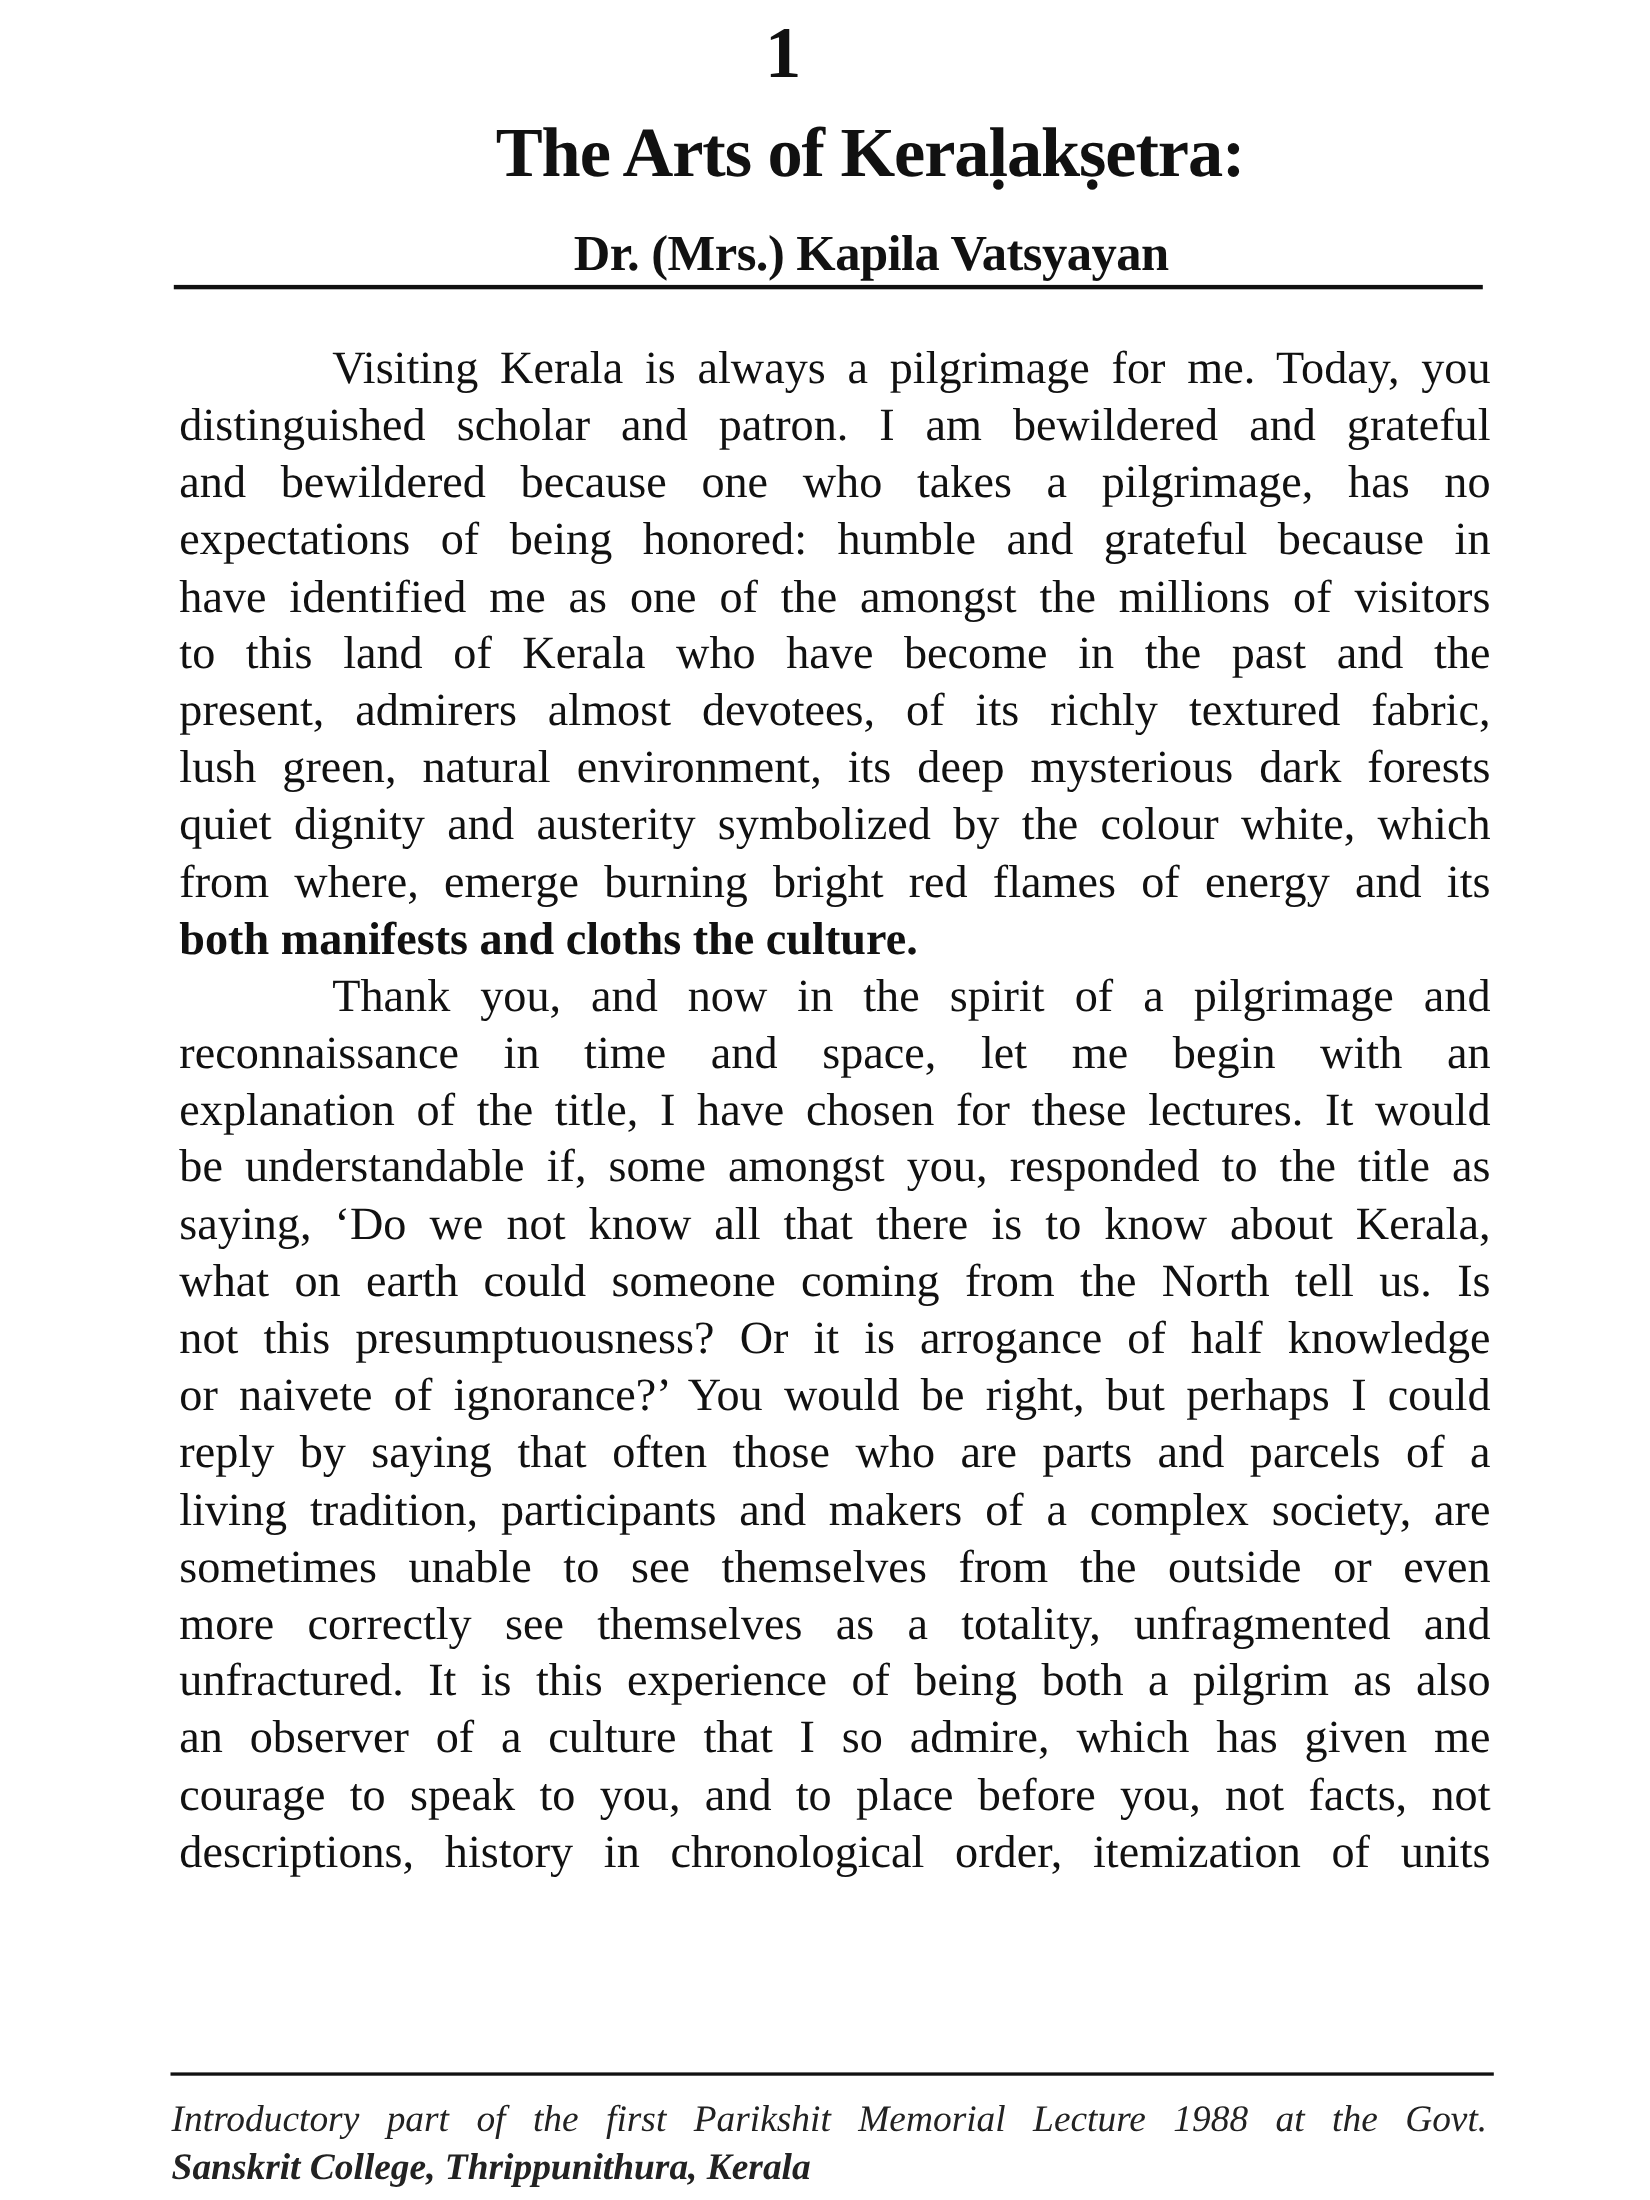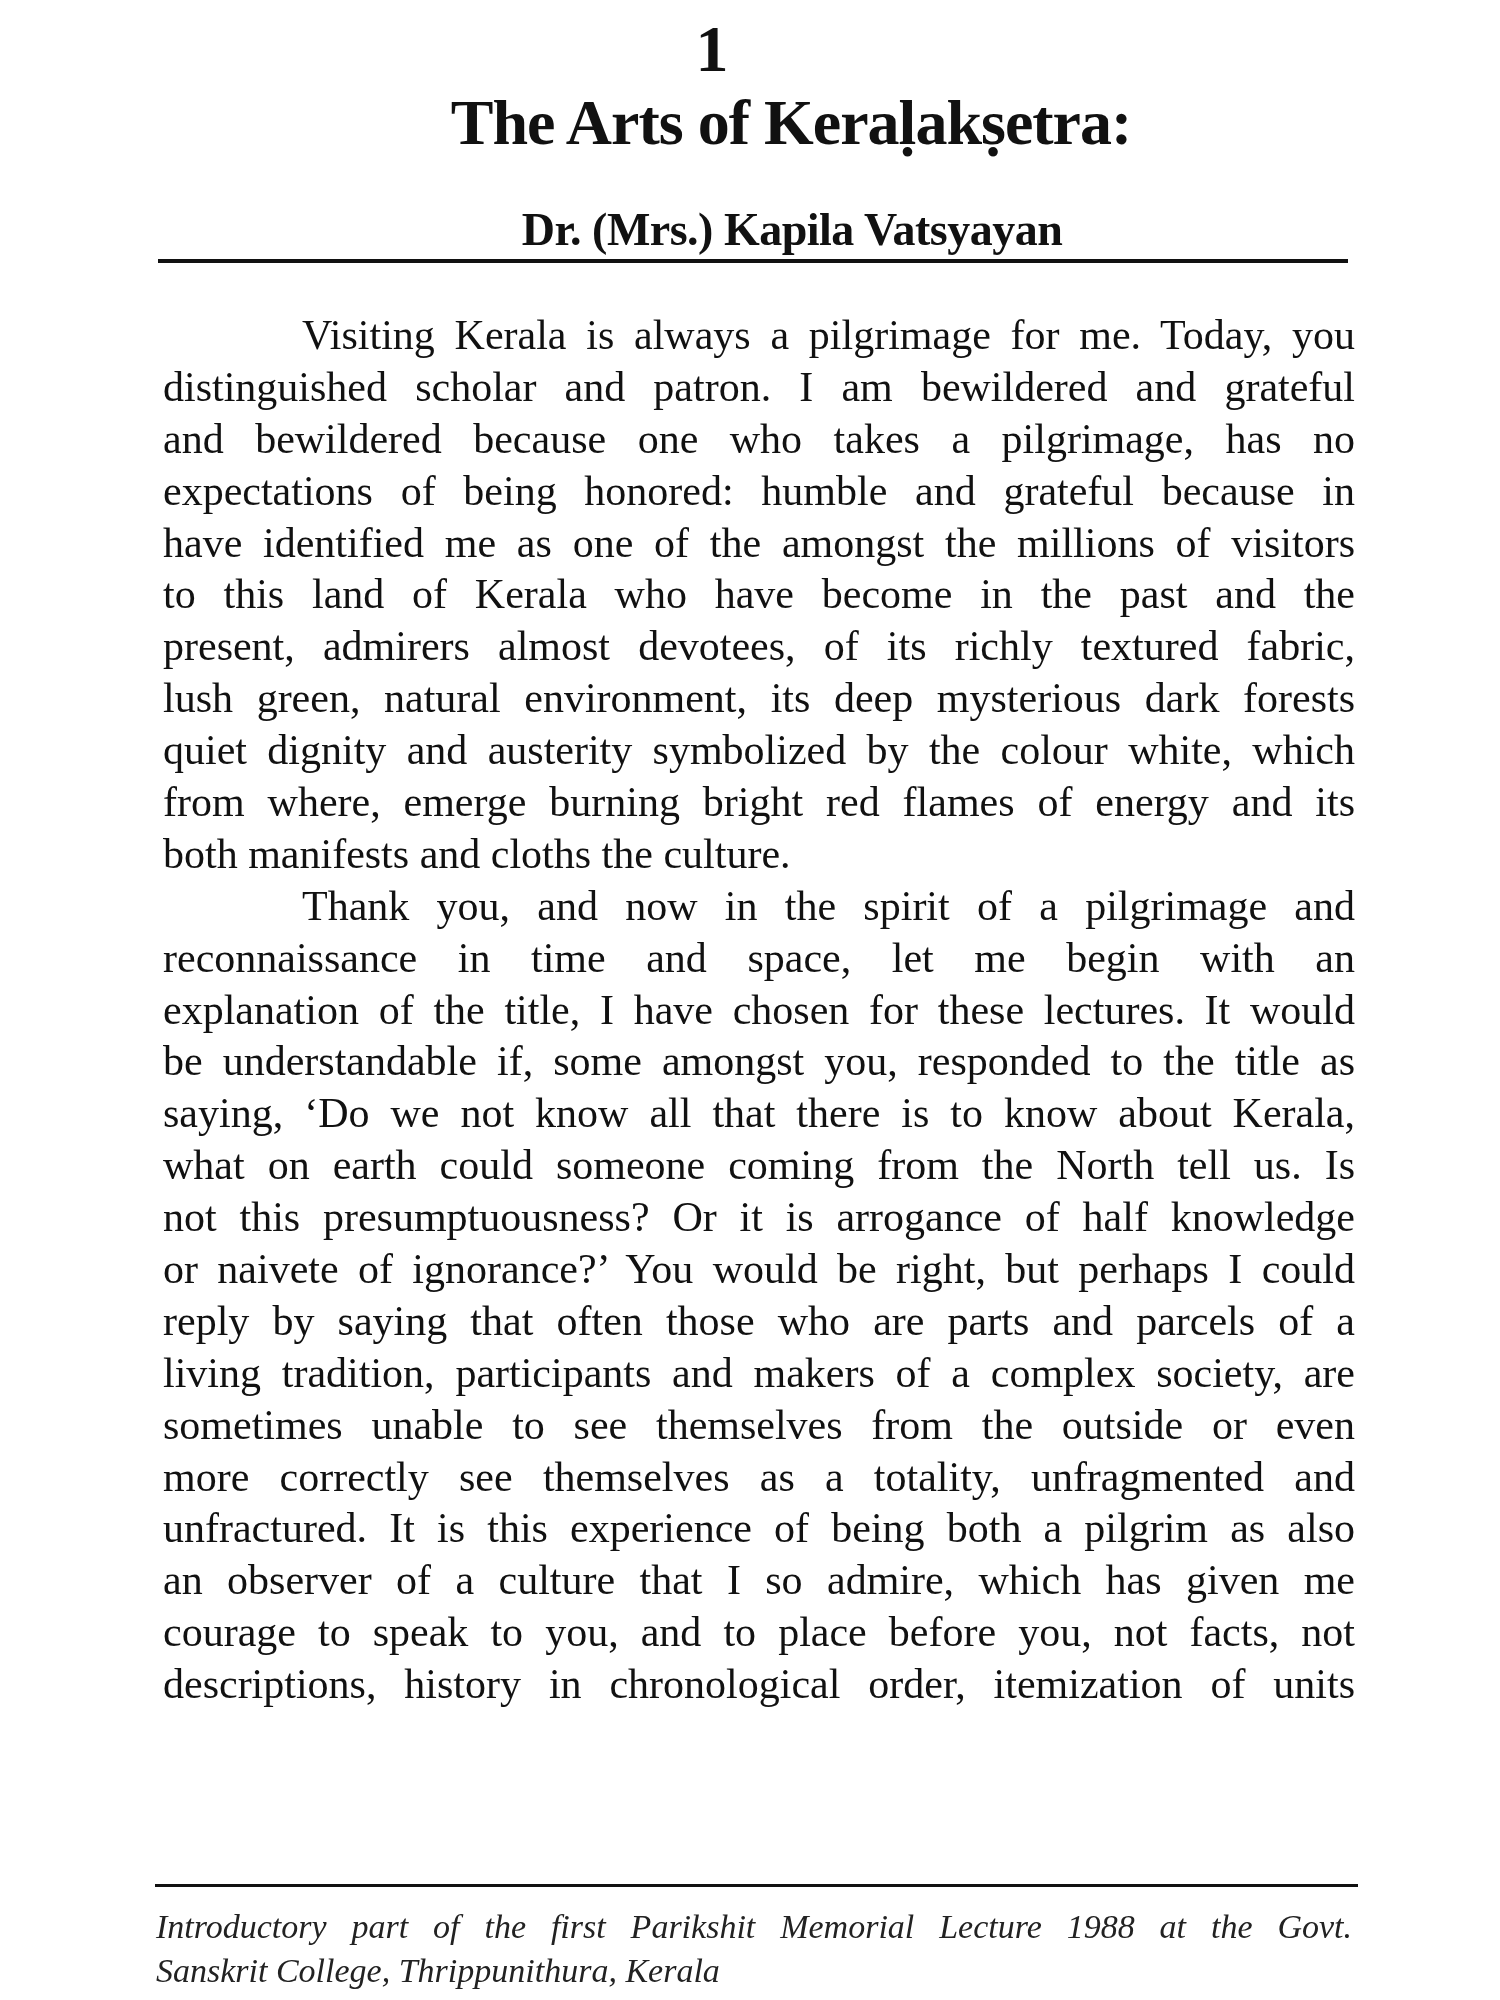--- a/index.html
+++ b/index.html
@@ -5,42 +5,42 @@
   html, body { margin: 0; padding: 0; background: #ffffff; }
   body { width: 1500px; height: 2000px; position: relative; overflow: hidden; color: #111111; }
   .page { position: absolute; left: 0; top: 0; width: 1500px; height: 2000px; background: #ffffff; }
 
   .chapter-number {
     position: absolute; left: 612px; width: 200px; top: 16px;
     text-align: center; font-family: "Liberation Serif", serif; font-weight: bold;
     font-size: 66px; line-height: 66px; white-space: nowrap;
   }
   .chapter-title {
-    position: absolute; left: 391px; width: 800px; top: 90px;
+    position: absolute; left: 391px; width: 800px; top: 106px;
     text-align: center; font-family: "Liberation Serif", serif; font-weight: bold;
     font-size: 64px; line-height: 66px; white-space: nowrap; letter-spacing: -1px;
   }
   .chapter-author {
     position: absolute; left: 442px; width: 700px; top: 206px;
     text-align: center; font-family: "Liberation Serif", serif; font-weight: bold;
     font-size: 46px; line-height: 48px; white-space: nowrap; letter-spacing: -0.5px;
   }
   .rule-top {
     position: absolute; left: 158px; width: 1190px; top: 259px; height: 4px; background: #111111;
   }
 
   .body-text {
     position: absolute; left: 163px; width: 1192px; top: 310px;
     font-family: "Liberation Serif", serif; font-size: 42px; line-height: 51.9px;
   }
   .line {
     display: block; height: 51.9px; overflow: visible;
     text-align: justify; text-align-last: justify; white-space: normal;
   }
-  .line.last { text-align: left; text-align-last: left; }
+  .line.last { text-align: left; text-align-last: left; font-weight: bold; }
   .line.indent { text-indent: 139px; }
 
   .rule-foot {
     position: absolute; left: 155px; width: 1203px; top: 1884px; height: 3px; background: #111111;
   }
   .footnote {
     position: absolute; left: 156px; width: 1196px; top: 1893px;
     font-family: "Liberation Serif", serif; font-style: italic; font-size: 34px; line-height: 44px;
     color: #222222;
     margin-top: 12px;

